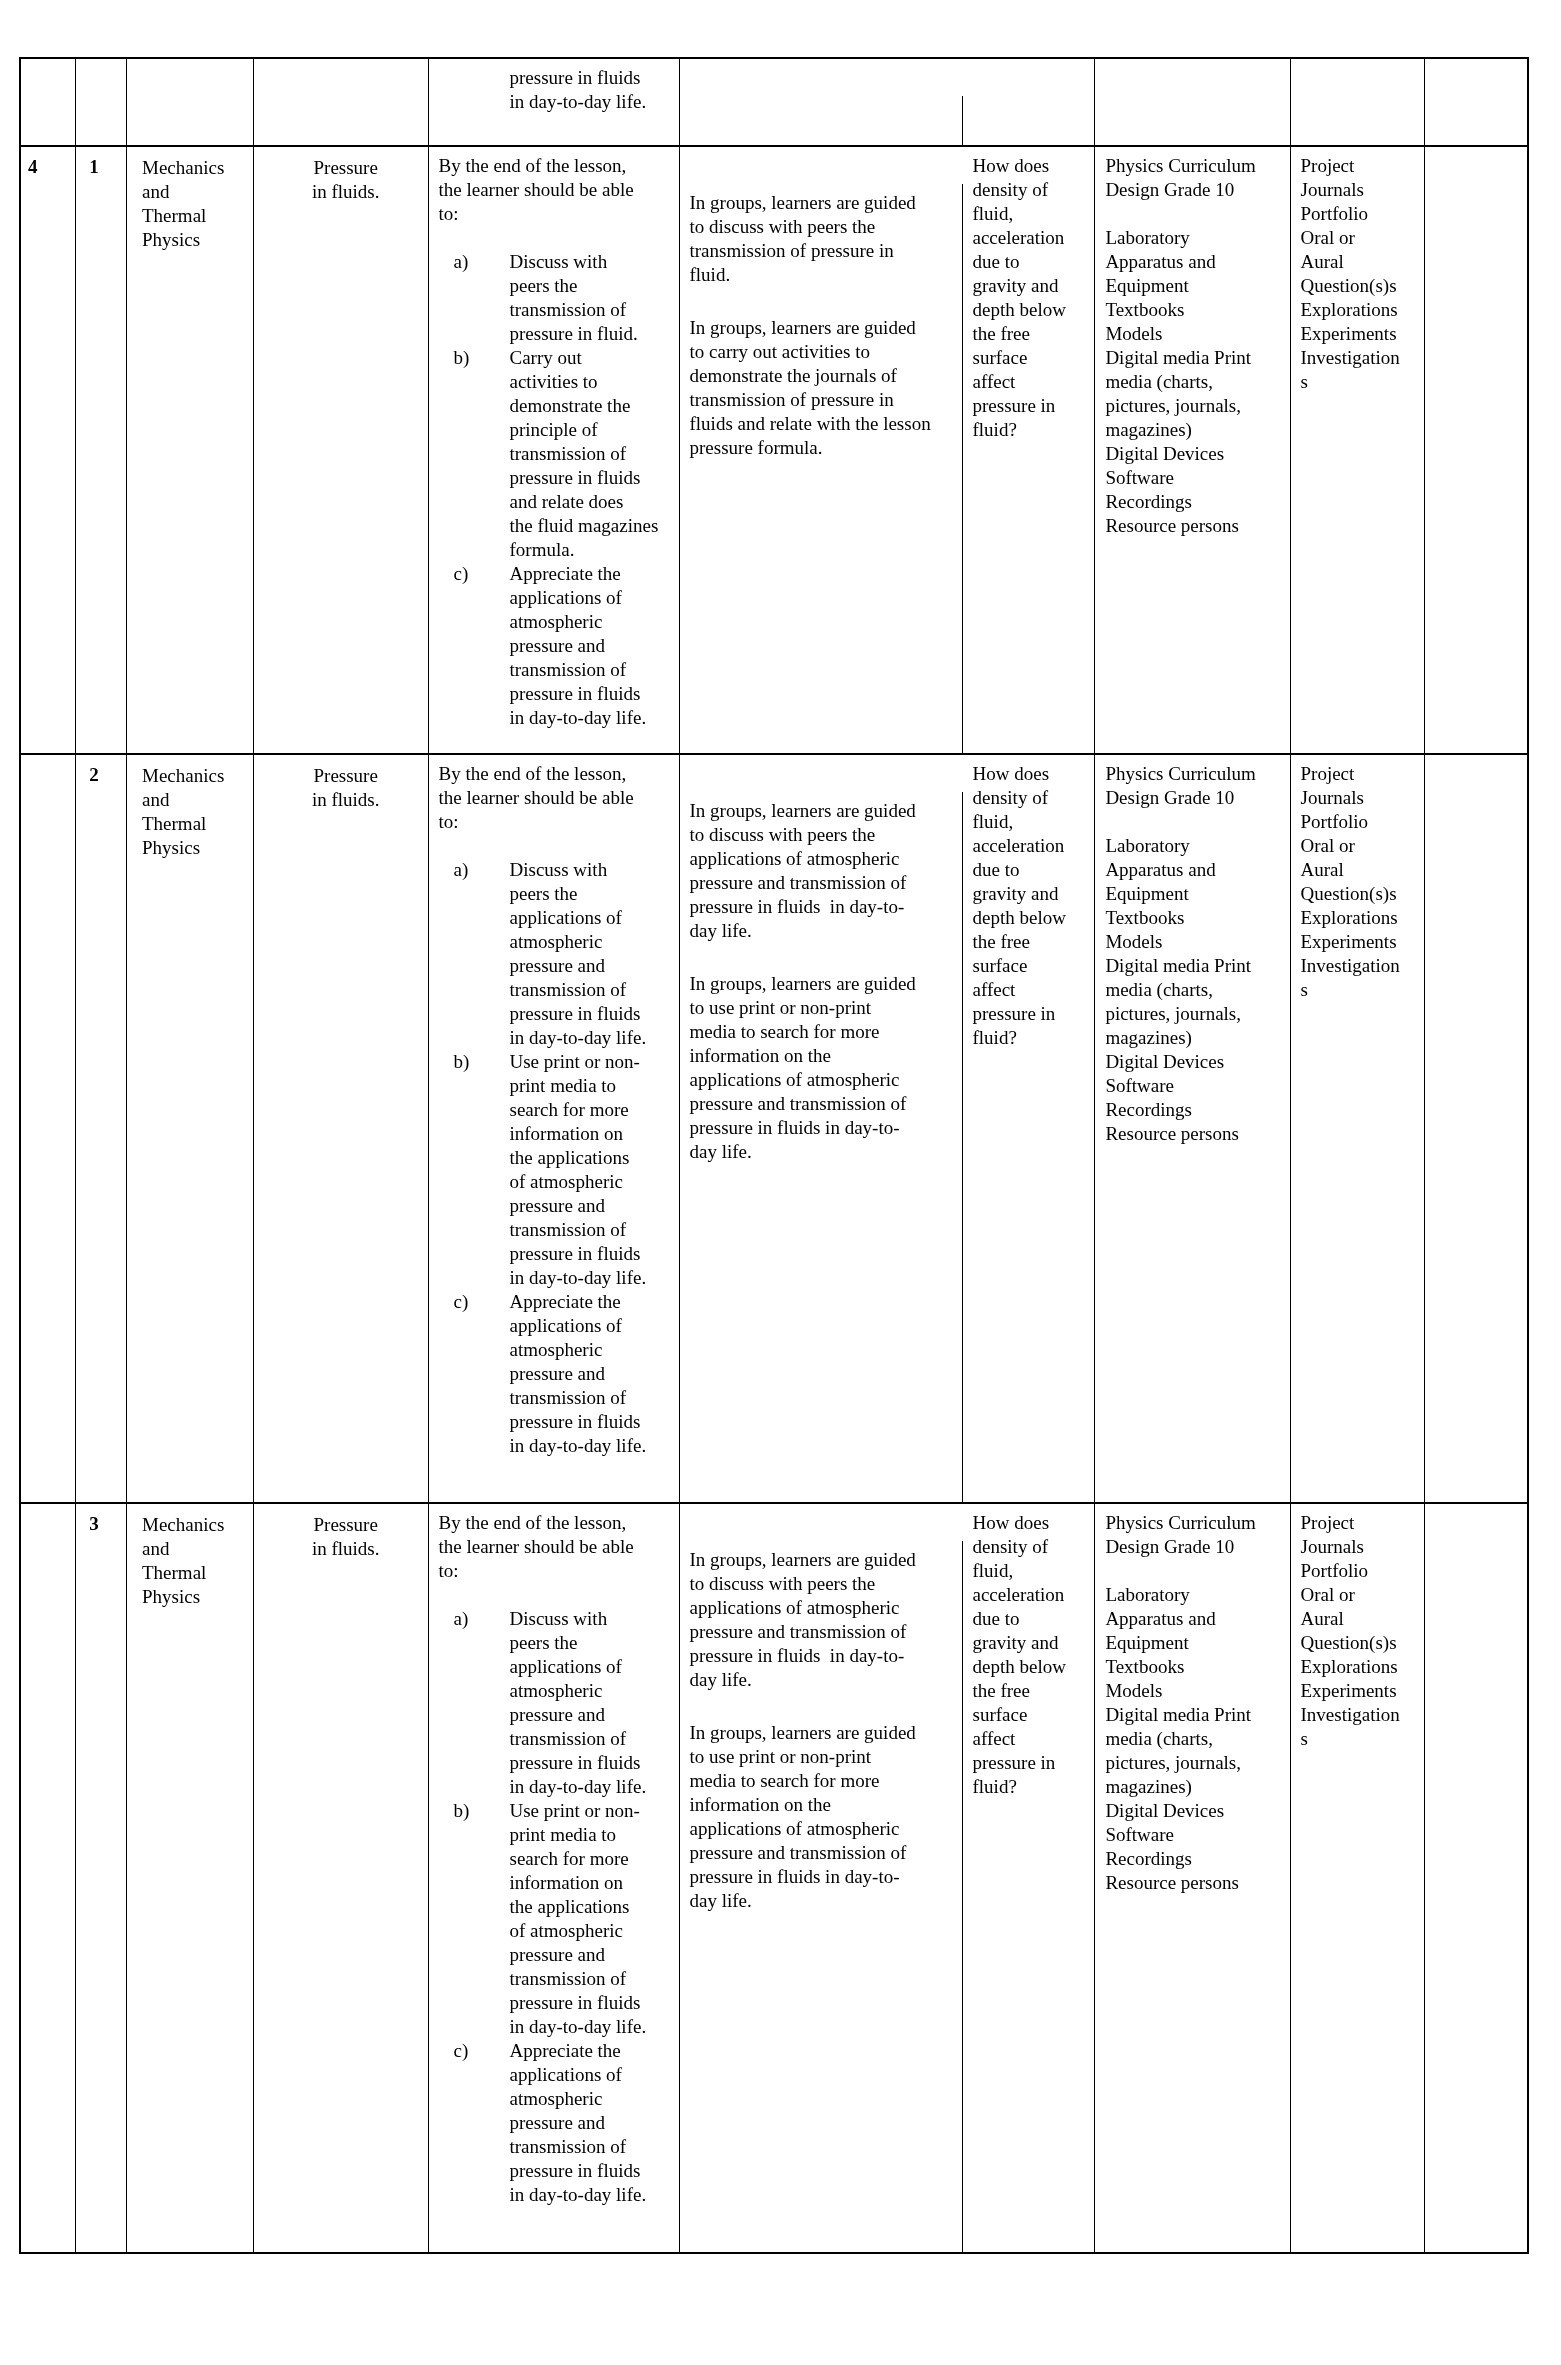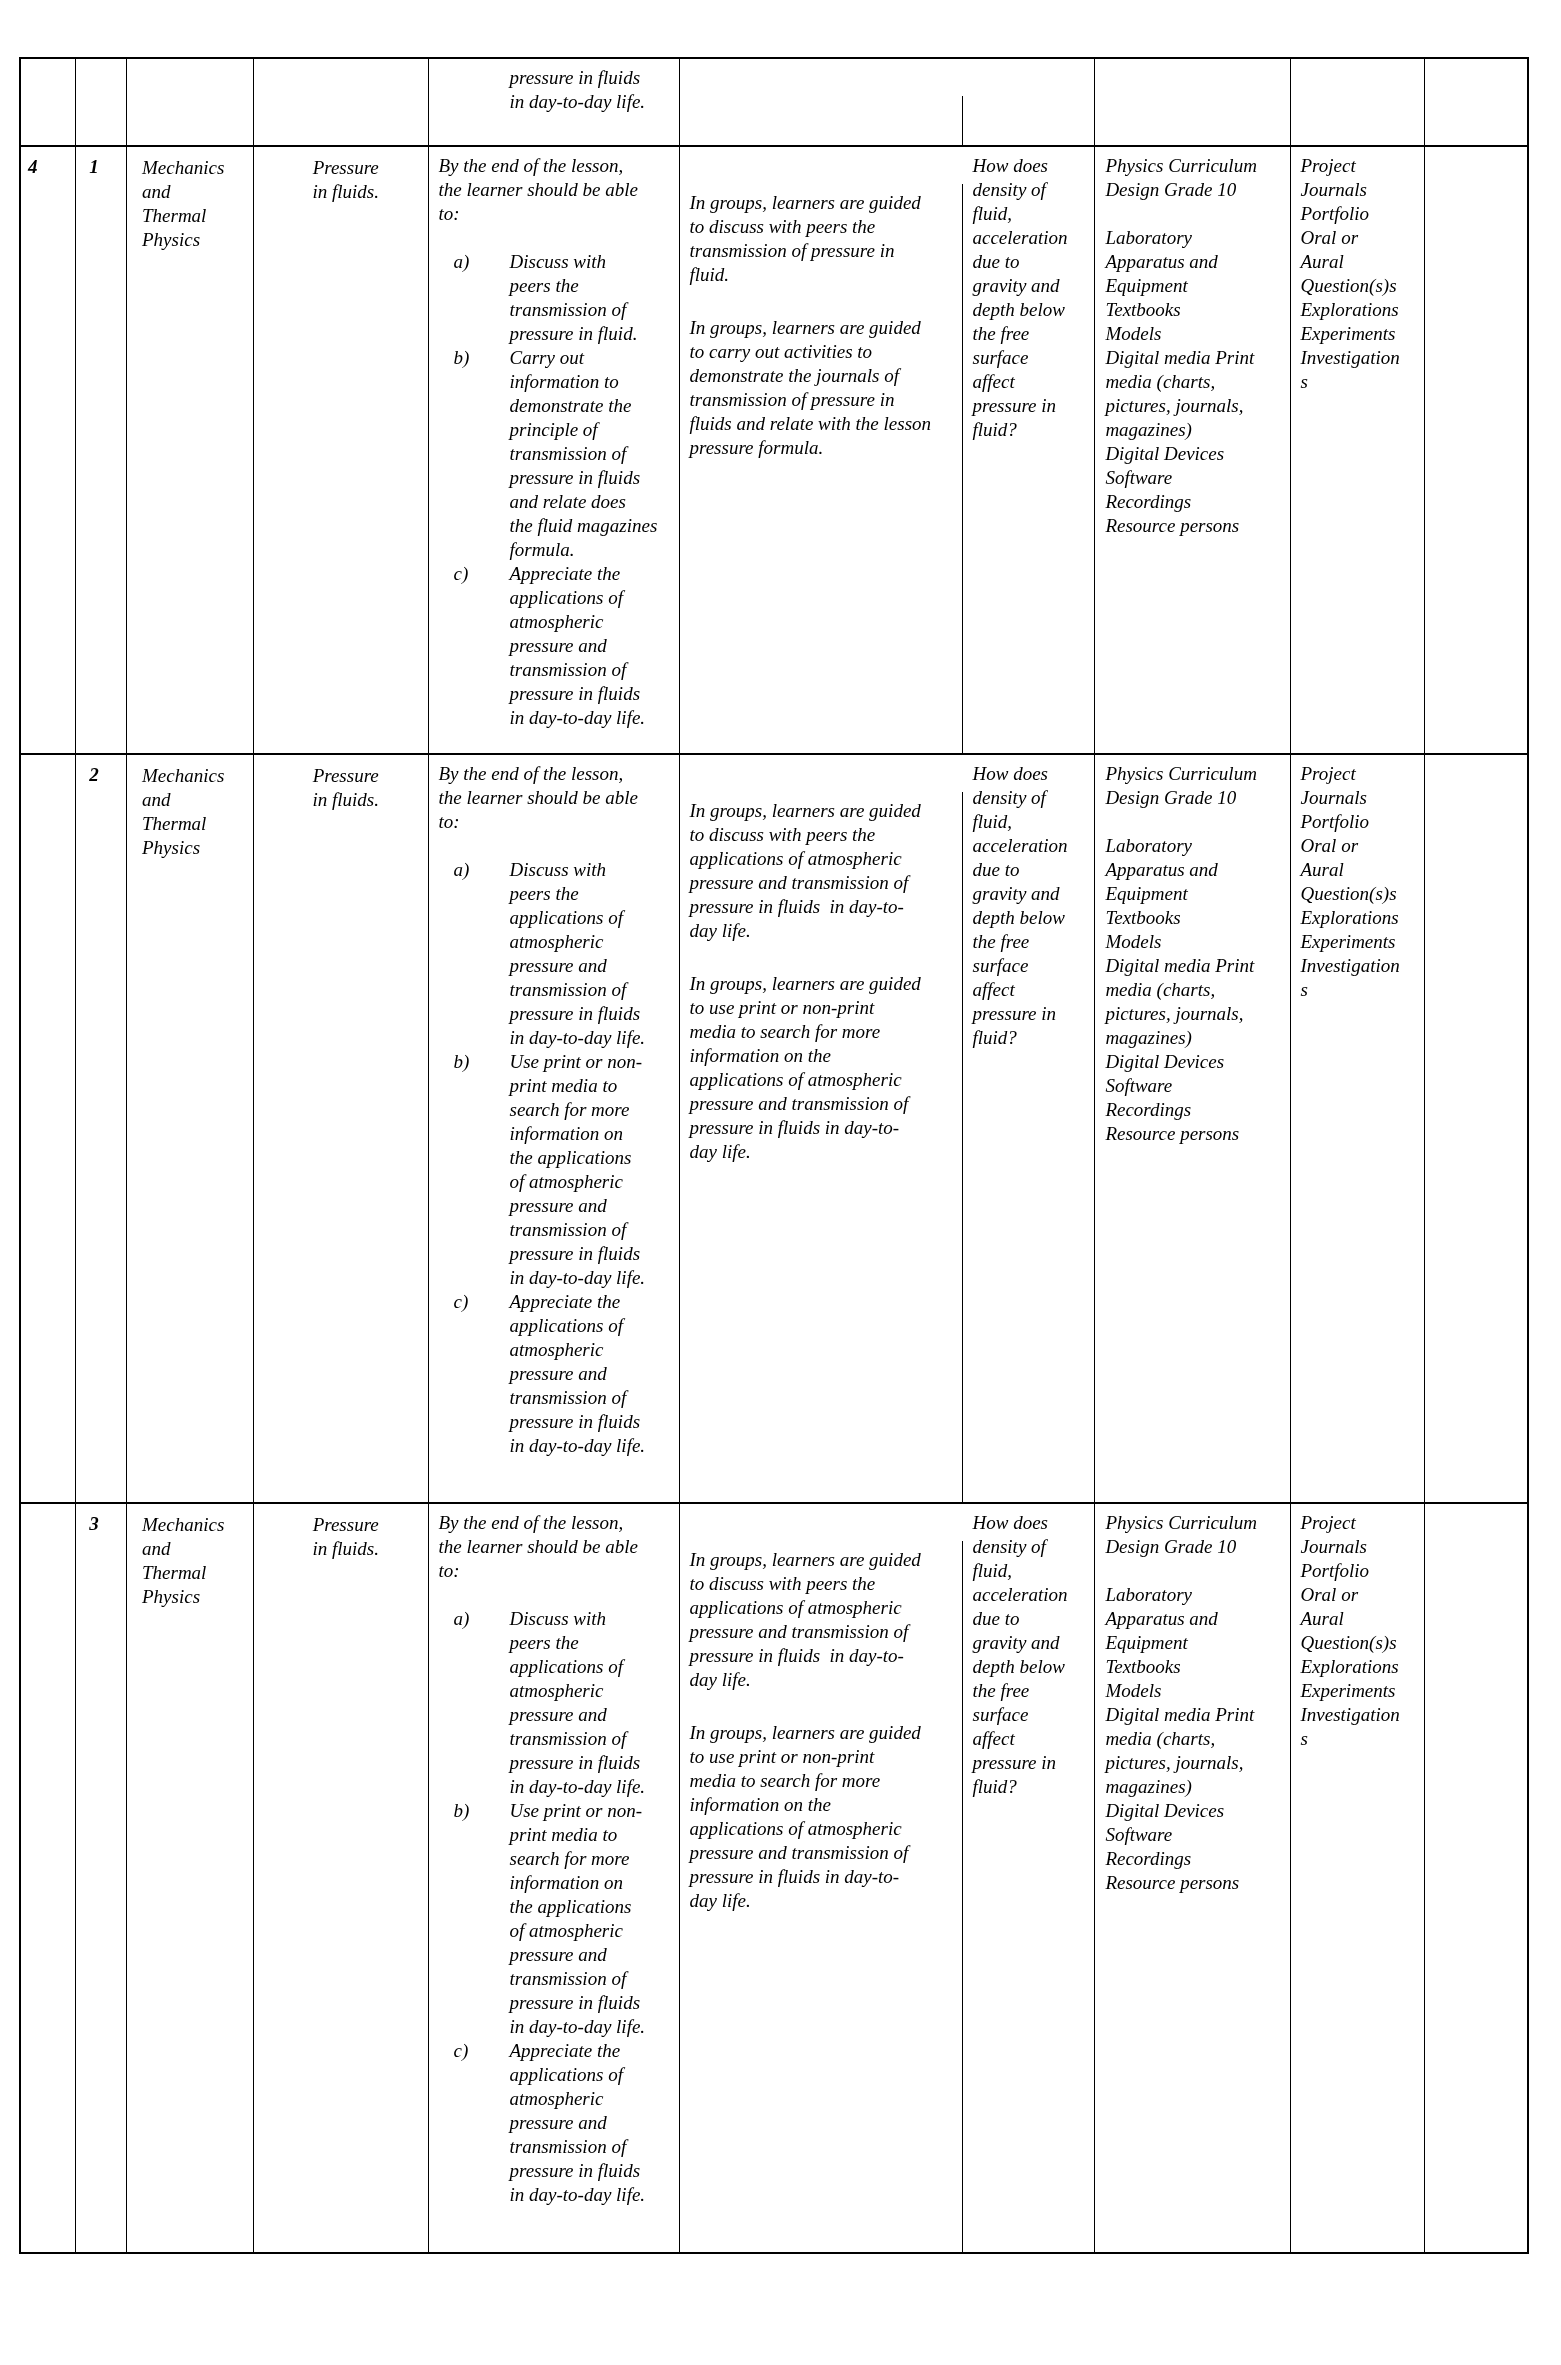--- a/index.html
+++ b/index.html
@@ -23,21 +23,20 @@
     grid-template-columns: 55px 51px 127px 175px 251px 283px 132px 196px 134px 102px;
     grid-template-rows: 88px 608px 749px 748px;
     border: 2.8px solid #000;
   }
 
   .cell {
     box-sizing: border-box;
     border-right: 1.9px solid #000;
     border-bottom: 2.8px solid #000;
     overflow: hidden;
-    font-style: italic;
   }
   .cell.last-col { border-right: none; }
   .cell.last-row { border-bottom: none; }
 
   .c-week      { padding: 7.6px 1.9px 0 7px; font-weight: 700; }
   .c-lesson    { padding: 7.6px 1.9px 0 13.2px; font-weight: 700; }
   .c-strand    { padding: 8.5px 3.8px 0 15px; }
   .c-substrand { padding: 8.5px 3.8px 0 13.2px; text-align: center; }
   .c-outcomes  { padding: 6.6px 3.8px 0 9.5px; }
   .c-experiences { padding: 6.6px 3.8px 0 9.5px; margin-top: 37px; }
@@ -97,21 +96,21 @@
         <div class="outcome-item">
           <span class="marker">a)</span>
           <div class="ln">Discuss with</div>
           <div class="ln">peers the</div>
           <div class="ln">transmission of</div>
           <div class="ln">pressure in fluid.</div>
         </div>
         <div class="outcome-item">
           <span class="marker">b)</span>
           <div class="ln">Carry out</div>
-          <div class="ln">information to</div>
+          <div class="ln">activities to</div>
           <div class="ln">demonstrate the</div>
           <div class="ln">principle of</div>
           <div class="ln">transmission of</div>
           <div class="ln">pressure in fluids</div>
           <div class="ln">and relate does</div>
           <div class="ln">the fluid magazines</div>
           <div class="ln">formula.</div>
         </div>
         <div class="outcome-item">
           <span class="marker">c)</span>

